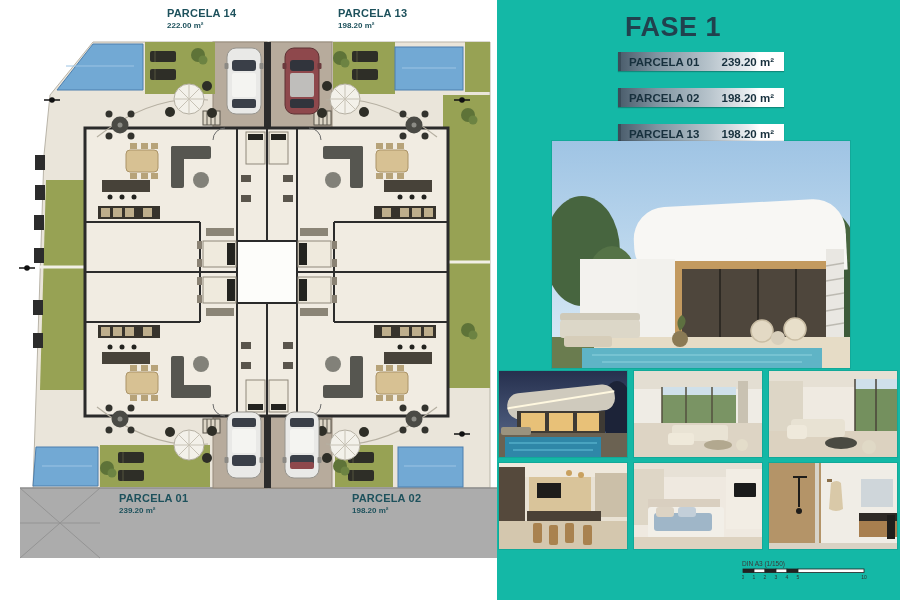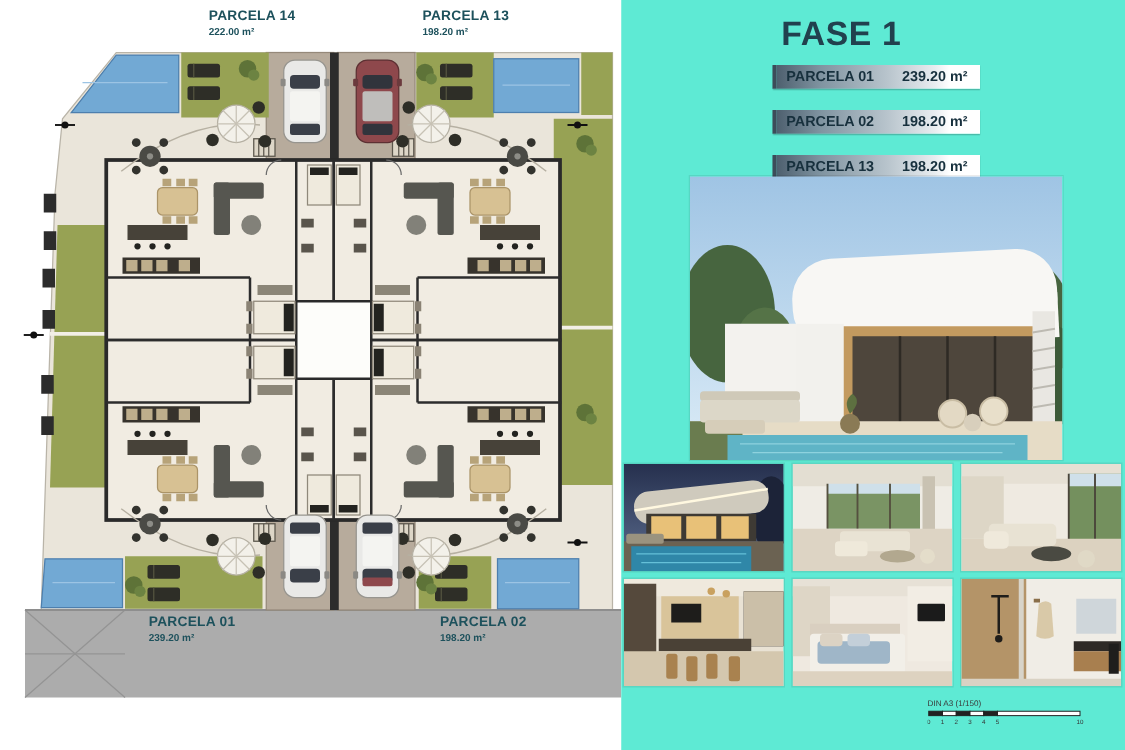--- a/index.html
+++ b/index.html
@@ -7,21 +7,21 @@
        font-family:"Liberation Sans", sans-serif;}
 
   
   .plan{position:absolute;left:0;top:0;width:497px;height:600px;background:#ffffff;}
   .plan svg{position:absolute;left:0;top:0;}
   .plan-label{position:absolute;color:#1d515c;line-height:1.05;}
   .plan-label .nm{font-size:11px;font-weight:800;letter-spacing:.2px;}
   .plan-label .ar{font-size:8px;font-weight:700;margin-top:2px;}
 
   
-  .panel{position:absolute;left:497px;top:0;width:403px;height:600px;background:#5eead4;}
+  .panel{position:absolute;left:497px;top:0;width:403px;height:600px;background:#14b8a6;}
   .fase-title{position:absolute;left:128px;top:12px;font-size:27px;font-weight:900;
               color:#21414e;letter-spacing:.5px;}
   .ptable{position:absolute;left:121px;top:52px;width:166px;}
   .prow{height:19px;margin-bottom:17px;display:flex;align-items:center;justify-content:space-between;
         padding:0 10px 0 8px;box-sizing:border-box;
         background:linear-gradient(90deg,#4d5f6e 0%,#8094a1 22%,#b9c5cd 55%,#e9edf0 78%,#ffffff 85%,#ffffff 100%);
         box-shadow:0 1px 1px rgba(0,0,0,.25);border-left:3px solid #3c4c59;}
   .prow .lbl{font-size:11.5px;font-weight:800;color:#17303d;}
   .prow .val{font-size:11.5px;font-weight:800;color:#17303d;}
 

